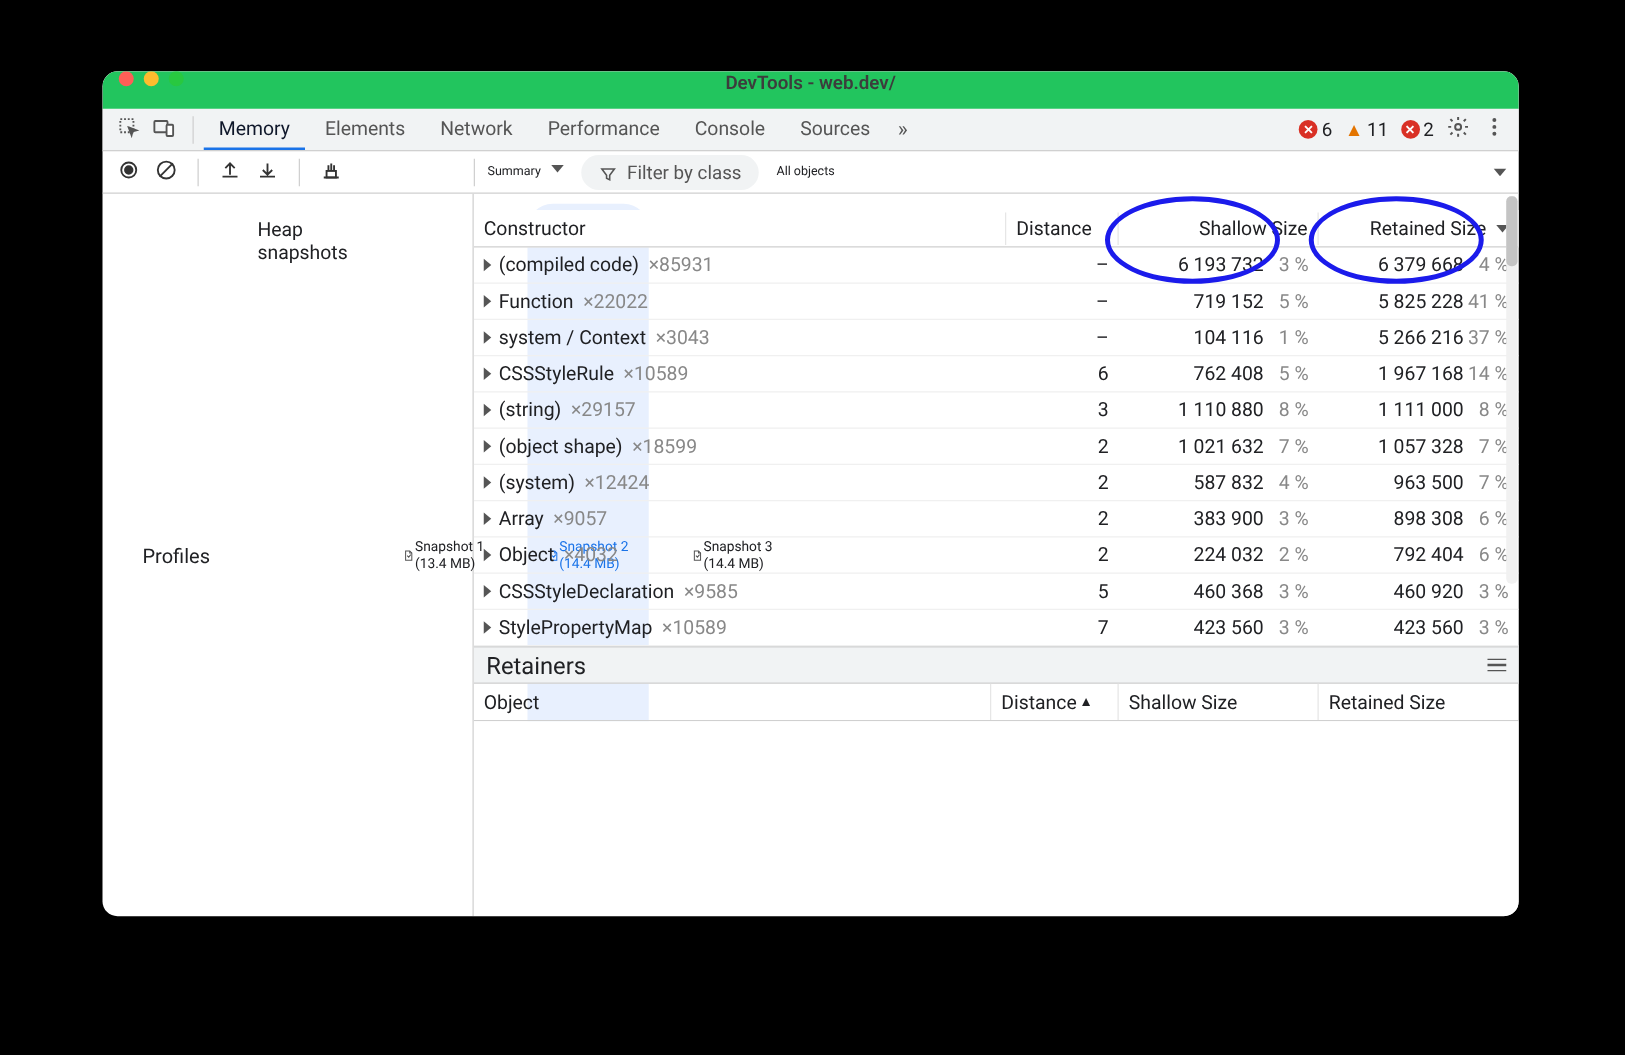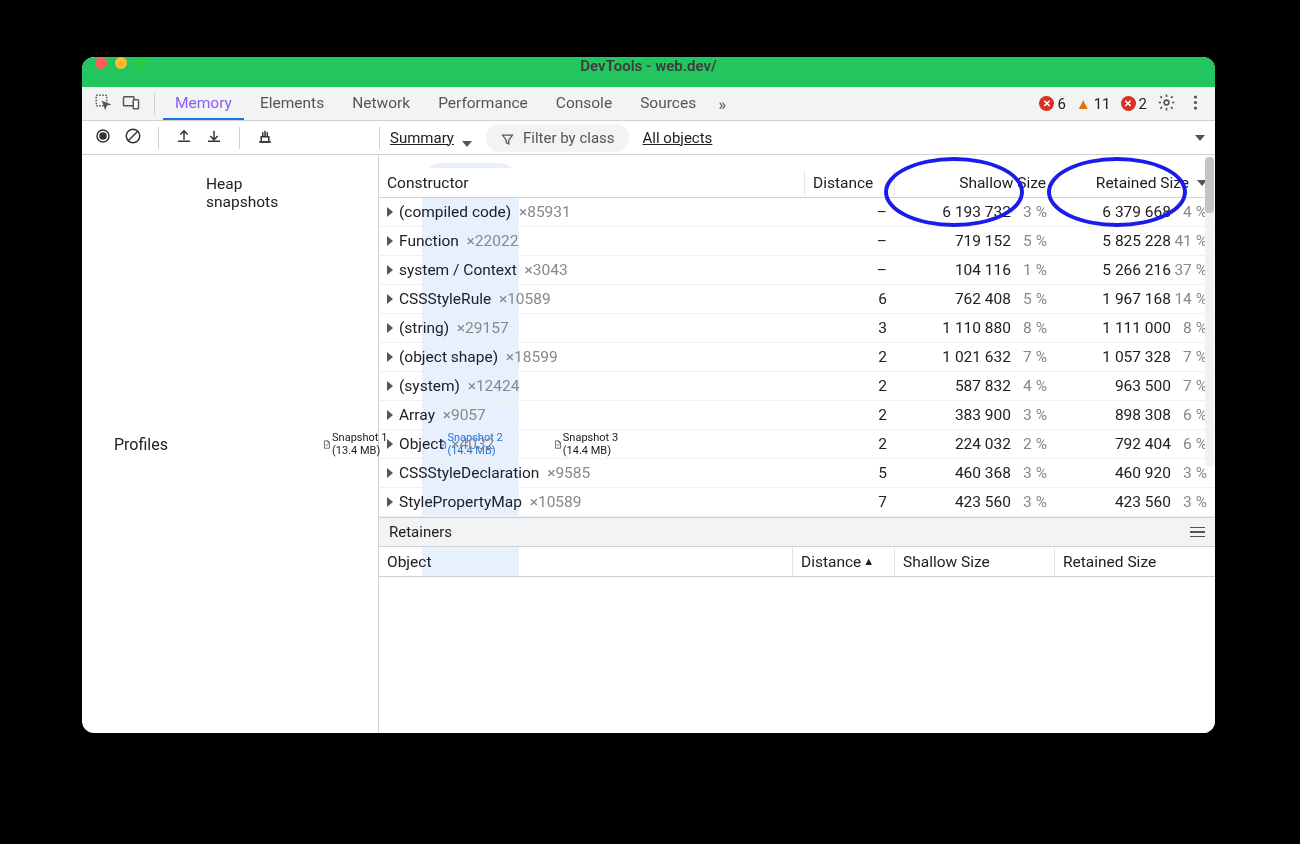--- a/index.html
+++ b/index.html
@@ -55,39 +55,39 @@
   }
   .tabbar .lefticons { display:flex; gap:10px; padding:0 6px 0 4px; }
   .tabbar svg { width:18px; height:18px; }
   .tab {
     padding: 6px 12px;
     font-size: 15.5px;
     color:#555;
     cursor:pointer;
     border-bottom:2px solid transparent;
   }
-  .tab.active { color:#8b5cf6; border-bottom-color:#1a73e8; }
+  .tab.active { color:#0f172a; border-bottom-color:#1a73e8; }
   .tb-right { margin-left:auto; display:flex; align-items:center; gap:10px; padding-right:2px;}
   .badge { display:flex; align-items:center; gap:3px; font-size:15px;}
   .badge .ico { width:15px;height:15px;border-radius:50%;display:flex;align-items:center;justify-content:center;color:#fff;font-size:10px;font-weight:bold;}
   .err-ico{background:#d93025;}
   .warn-ico{color:#e37400;}
   .iss-ico{background:#d93025; border-radius:3px; width:15px;height:15px;}
 
   
   .toolbar {
     height: 34px;
     border-bottom: 1px solid #d0d0d0;
     display:flex; align-items:center;
   }
   .tooll { width:297px; display:flex; align-items:center; gap:12px; padding-left:12px;}
   .tooll svg{width:18px;height:18px;}
   .vsep { width:1px; height:22px; background:#d0d0d0; margin:0 4px;}
   .toolr { flex:1; display:flex; align-items:center; gap:14px; padding:0 10px;}
-  .summary { display:flex; align-items:flex-end; gap:8px; font-size:15px; cursor:pointer;text-decoration:underline;}
+  .summary { display:flex; align-items:flex-start; gap:8px; font-size:10px; cursor:pointer;}
   .filter {
     background:#f1f3f4; border-radius:20px; padding:5px 14px;
     display:flex; align-items:flex-end; gap:8px; font-size:15px; color:#555;
   }
   .tri-down { width:0;height:0;border-left:5px solid transparent;border-right:5px solid transparent;border-top:6px solid #555;}
   .tri-right-s { display:inline-block;width:0;height:0;border-top:5px solid transparent;border-bottom:5px solid transparent;border-left:6px solid #555; margin-right:6px; vertical-align:middle;}
 
   
   .body { flex:1; display:flex; overflow:hidden;}
   .sidebar {
@@ -124,21 +124,21 @@
   .c-name { display:flex; align-items:center;}
   .count { color:#888;}
   .c-dist { text-align:right;}
   .sz { display:flex; justify-content:flex-end; }
   .pct { color:#888; width:36px; text-align:right;}
 
   
   .retbar {
     height:30px; background:#f1f3f4; border-top:1px solid #d0d0d0; border-bottom:1px solid #d0d0d0;
     display:flex; align-items:center; justify-content:space-between; padding:0 10px;
-    font-size:15px;
+    font-size:19px;
   }
   .rethead {
     display:grid;
     grid-template-columns: 1fr 102px 160px 160px;
     height:30px; border-bottom:1px solid #d0d0d0; font-size:15.5px;
   }
   .rethead > div { padding:4px 8px; border-right:1px solid #e6e6e6; display:flex; align-items:center;}
   .rethead > div:last-child{border-right:none;}
   .retbody { flex:1; background:#fff;}
   .sort-ind { font-size:11px; margin-left:2px;}

